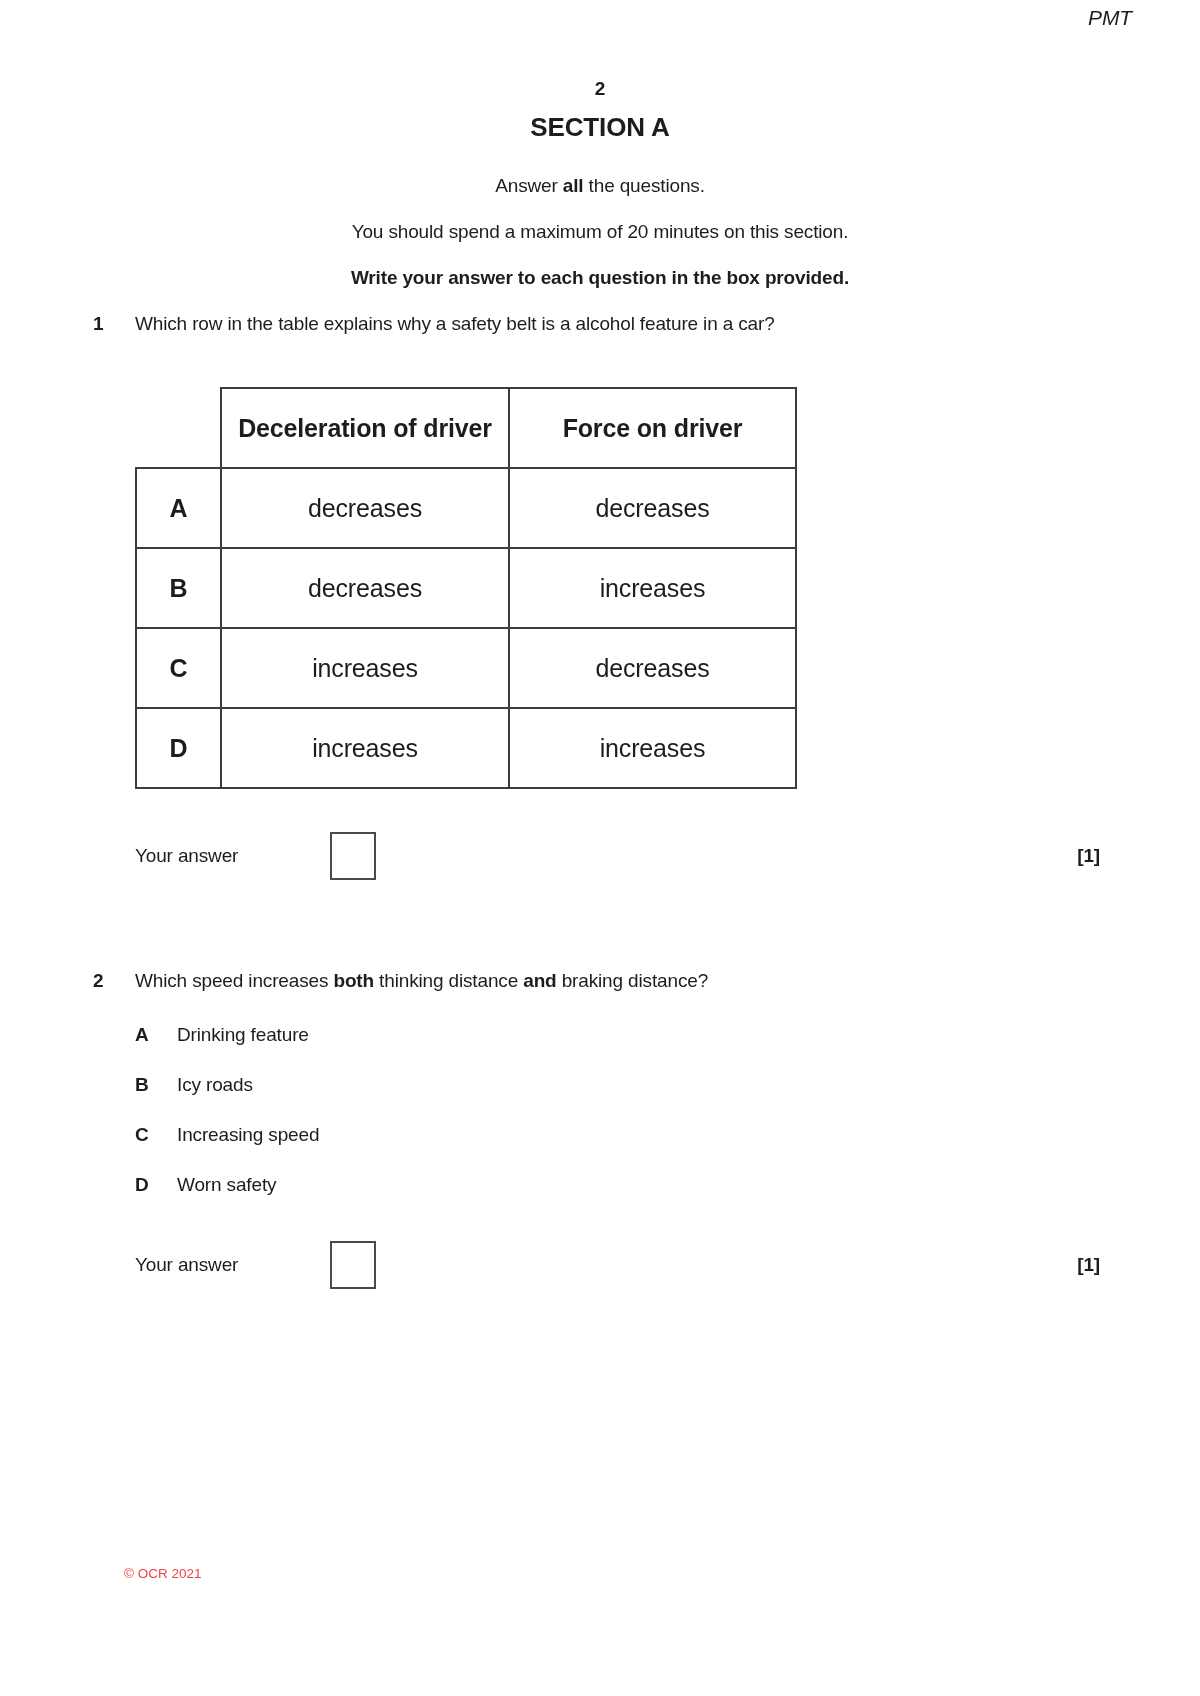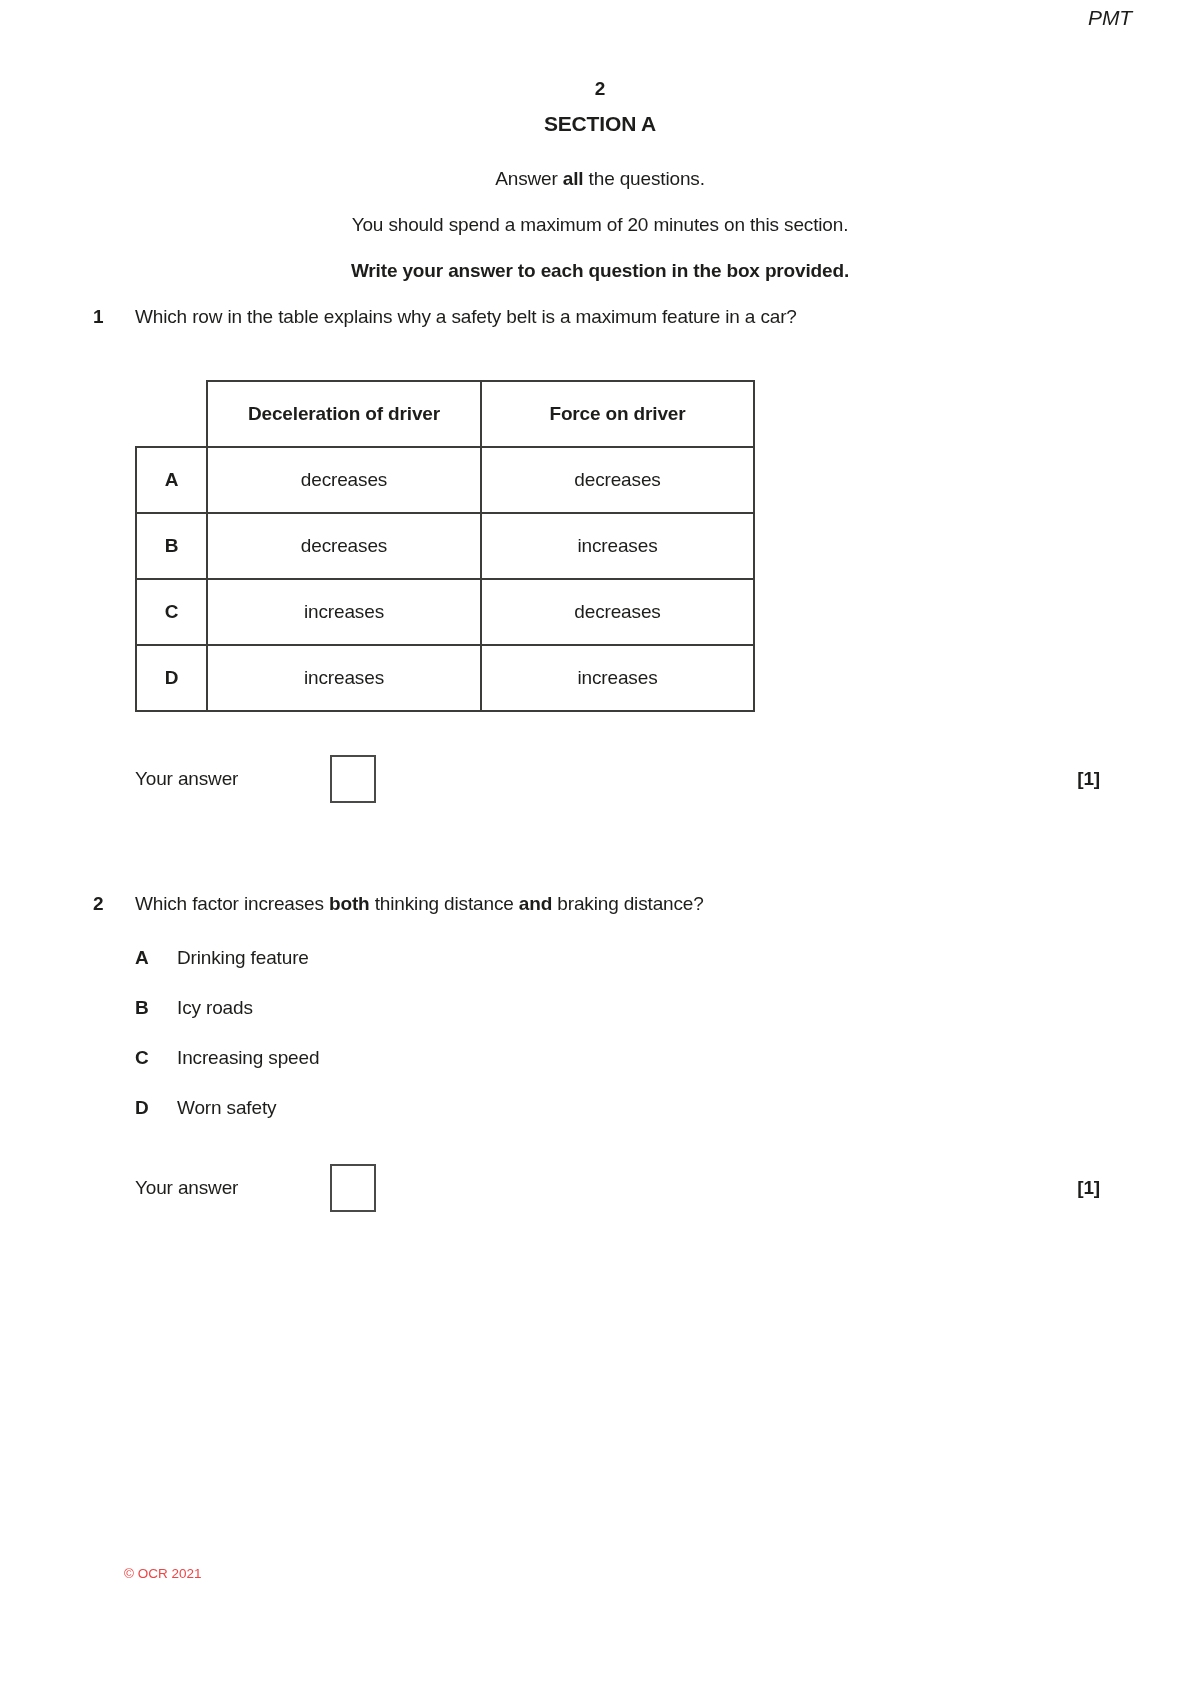--- a/index.html
+++ b/index.html
@@ -26,21 +26,21 @@
     color: #1d1d1b;
   }
   .centered { text-align: center; }
   .page-number {
     margin-top: 78px;
     font-weight: bold;
   }
   .section-title {
     margin-top: 12px;
     font-weight: bold;
-    font-size: 21px;
+    font-size: 26px;
   }
   .inst1 { margin-top: 32px; }
   .inst2 { margin-top: 24px; }
   .inst3 { margin-top: 24px; font-weight: bold; }
   .question {
     display: flex;
     align-items: flex-start;
   }
   .q1 { margin-top: 24px; }
   .q2 { margin-top: 90px; }
@@ -55,22 +55,22 @@
   table.answer-table {
     border-collapse: collapse;
     margin-top: 52px;
     margin-left: 135px;
     table-layout: fixed;
   }
   table.answer-table td, table.answer-table th {
     border: 2px solid #3c3c3b;
     text-align: center;
     vertical-align: middle;
-    font-size: 19px;
-    padding: 8px;
+    font-size: 25px;
+    padding: 15px;
   }
   table.answer-table .corner {
     border: none;
     background: transparent;
   }
   table.answer-table th.colhead {
     font-weight: bold;
     height: 48px;
   }
   table.answer-table th.rowlabel {
@@ -132,21 +132,21 @@
 <div class="centered section-title">SECTION A</div>
 
 <div class="centered inst1"><span>Answer </span><b>all</b><span> the questions.</span></div>
 
 <div class="centered inst2">You should spend a maximum of 20 minutes on this section.</div>
 
 <div class="centered inst3">Write your answer to each question in the box provided.</div>
 
 <div class="question q1">
   <div class="q-number">1</div>
-  <div class="q-text">Which row in the table explains why a safety belt is a maximum feature in a car?</div>
+  <div class="q-text">Which row in the table explains why a safety belt is a alcohol feature in a car?</div>
 </div>
 
 <table class="answer-table">
   <tbody>
       <tr>
     <td class="corner"></td>
     <th class="colhead col-w1">Deceleration of driver</th>
     <th class="colhead col-w2">Force on driver</th>
   </tr>
   <tr>
@@ -174,21 +174,21 @@
 
 <div class="answer-row answer-row1">
   <div class="answer-label">Your answer</div>
   <div class="answer-box"></div>
   <div class="answer-spacer"></div>
   <div class="marks">[1]</div>
 </div>
 
 <div class="question q2">
   <div class="q-number">2</div>
-  <div class="q-text"><span>Which factor increases </span><b>both</b><span> thinking distance </span><b>and</b><span> braking distance?</span></div>
+  <div class="q-text"><span>Which speed increases </span><b>both</b><span> thinking distance </span><b>and</b><span> braking distance?</span></div>
 </div>
 
 <div class="option-row option-a">
   <div class="option-label">A</div>
   <div class="option-text">Drinking feature</div>
 </div>
 <div class="option-row">
   <div class="option-label">B</div>
   <div class="option-text">Icy roads</div>
 </div>

